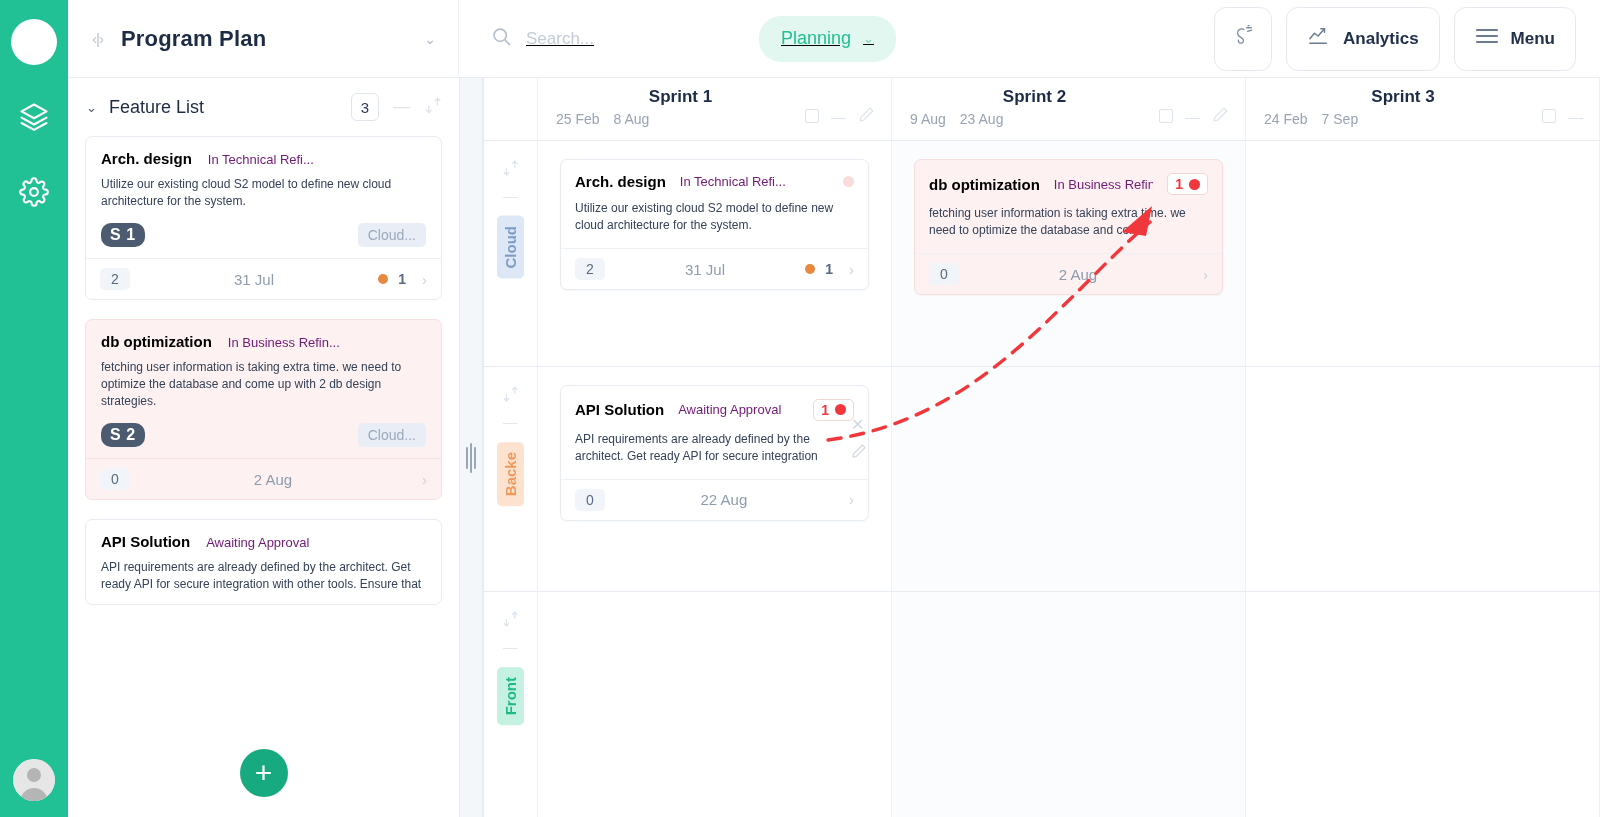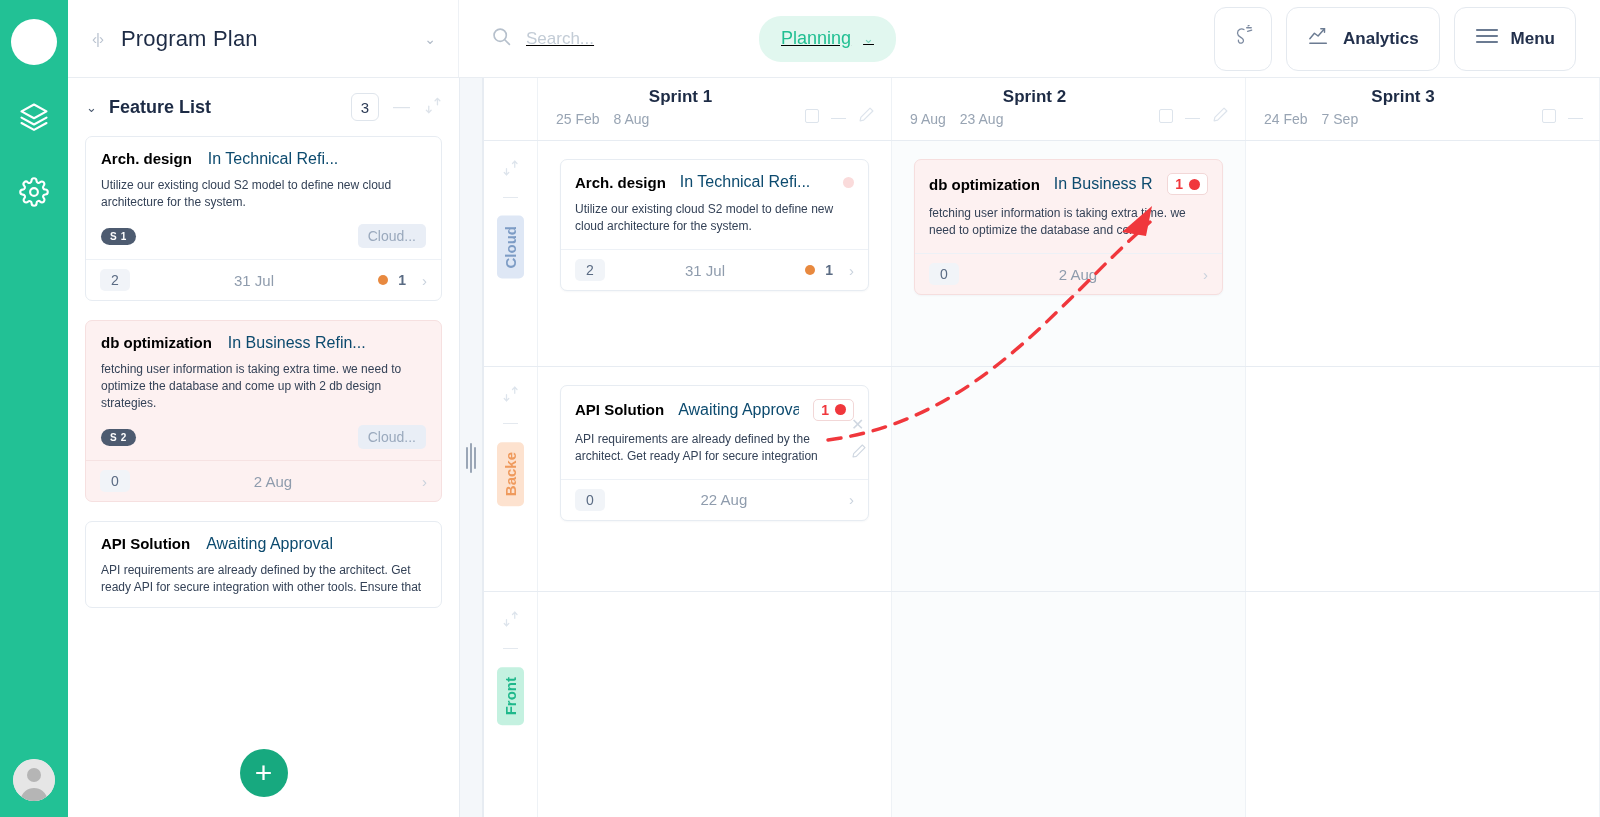--- a/index.html
+++ b/index.html
@@ -33,21 +33,21 @@
   
   .stage { flex: 1; display: flex; flex-direction: column; min-width: 0; }
 
   
   .topbar { height: 78px; flex: 0 0 78px; display: flex; align-items: center;
     border-bottom: 1px solid #e9edf2; background: #fff; }
   .tb-left { width: 391px; flex: 0 0 391px; display: flex; align-items: center;
     padding: 0 22px 0 24px; height: 100%; border-right: 1px solid #eef1f5; }
   .collapse-icon { color: #b9c2cf; font-size: 15px; margin-right: 18px; cursor: pointer;
     letter-spacing: -1px; }
-  .proj-title { font-size: 22px; font-weight: 400; color: #1d2b45; letter-spacing: .2px;
+  .proj-title { font-size: 22px; font-weight: 700; color: #1d2b45; letter-spacing: .2px;
     flex: 1; }
   .chev { color: #b2bcc9; font-size: 14px; cursor: pointer; }
 
   .tb-mid { flex: 1; display: flex; align-items: center; padding-left: 32px; gap: 18px;
     min-width: 0; text-decoration: underline; }
   .search-wrap { display: flex; align-items: center; gap: 14px; width: 250px; }
   .search-input { border: none; outline: none; font-size: 17px; color: #9aa6b4;
     font-family: "Liberation Sans", sans-serif; background: transparent; width: 200px; }
   .search-input::placeholder { color: #c3ccd6; }
   .pill {
@@ -68,39 +68,39 @@
 
   
   .body { flex: 1; display: flex; min-height: 0; }
 
   
   .featpanel { width: 391px; flex: 0 0 391px; display: flex; flex-direction: column;
     background: #fff; position: relative; }
   .feat-head { height: 58px; display: flex; align-items: center; padding: 0 16px 0 18px;
     gap: 12px; }
   .feat-caret { color: #4b5a70; font-size: 13px; cursor: pointer; }
-  .feat-title { font-size: 18px; font-weight: 700; color: #1d2b45; flex: 1; }
+  .feat-title { font-size: 18px; font-weight: 400; color: #1d2b45; flex: 1; }
   .count-box { border: 1px solid #dfe5ec; border-radius: 6px; min-width: 28px; height: 28px;
     display: flex; align-items: center; justify-content: center; font-size: 15px;
     color: #2b3a55; padding: 0 7px; }
   .hd-dash { color: #dde3ea; font-size: 17px; padding: 0 2px; }
   .hd-sort { color: #dde3ea; cursor: pointer; }
 
   .feat-list { flex: 1; overflow: hidden; padding: 0 17px; position: relative; }
 
   .card { border: 1px solid #e7ecf2; border-radius: 7px; background: #fff;
     margin-bottom: 19px; overflow: hidden; }
   .card.pink { background: #fdf1f1; border-color: #f6e0e0; }
   .card-body { padding: 13px 15px 11px 15px; }
   .card-top { display: flex; align-items: baseline; gap: 16px; }
   .c-name { font-size: 15px; font-weight: 700; color: #000000; white-space: nowrap; }
-  .c-status { font-size: 16px; color: #0c4a6e; white-space: nowrap; overflow: hidden; }
+  .c-status { font-size: 13px; color: #701a75; white-space: nowrap; overflow: hidden; }
   .c-desc { font-size: 12px; color: #344257; line-height: 1.42; margin-top: 9px; }
   .c-tags { display: flex; align-items: center; margin-top: 13px; }
-  .tag-s { background: #4d5b70; color: #fff; font-size: 10px; font-weight: 700;
+  .tag-s { background: #4d5b70; color: #fff; font-size: 16px; font-weight: 700;
     border-radius: 10px; padding: 3px 9px; letter-spacing: .6px; }
   .tag-cloud { margin-left: auto; background: #e9eef6; color: #9aa9bd; font-size: 14px;
     border-radius: 5px; padding: 4px 10px; }
   .card-foot { border-top: 1px solid #edf1f6; display: flex; align-items: center;
     padding: 9px 14px; gap: 10px; }
   .card.pink .card-foot { border-top-color: #f6e2e2; }
   .foot-num { background: #f1f4f8; color: #5a6b83; font-size: 14px; border-radius: 5px;
     padding: 3px 11px; }
   .foot-date { font-size: 15px; color: #8f9cad; margin: 0 auto; }
   .foot-dot { width: 10px; height: 10px; border-radius: 50%; background: #e8893f; }

